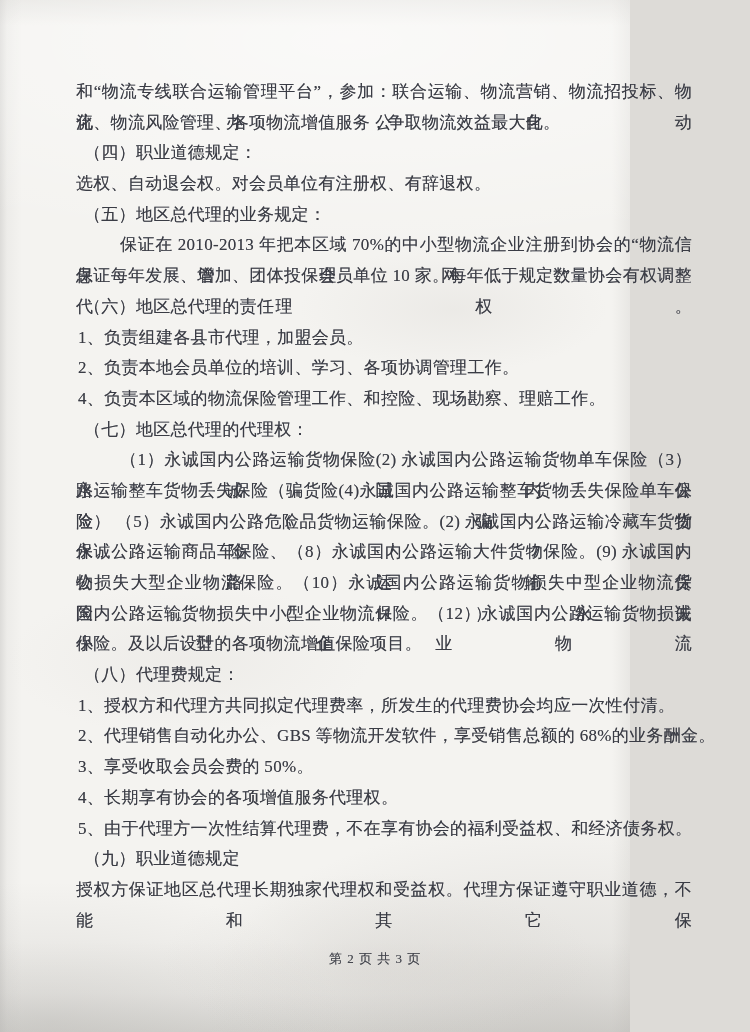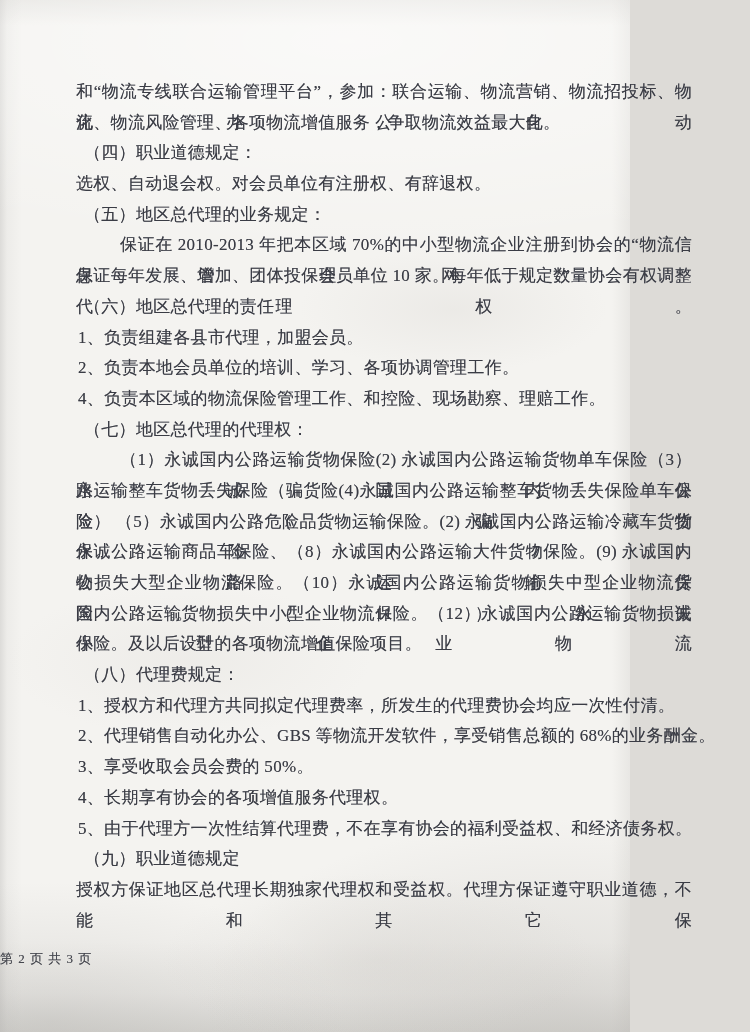--- a/index.html
+++ b/index.html
@@ -69,21 +69,21 @@
   
   .line.p { text-indent: 44px; }
   
   .line.li { padding-left: 2px; }
 
   .footer {
     position: absolute;
     left: 0;
     top: 950px;
     width: 750px;
-    text-align: left;
+    text-align: center;
     font-size: 13px;
     color: #44464e;
     letter-spacing: 1px;
     text-shadow: 0 0 0.5px rgba(68,70,78,0.5);
   }
 </style>
 </head>
 <body>
 
 <div class="paper">

